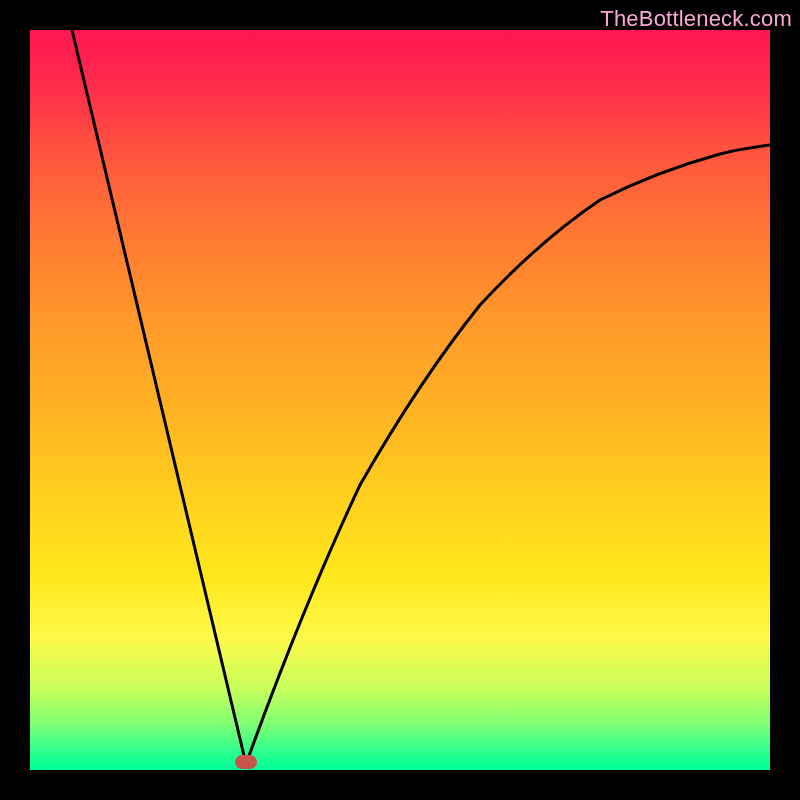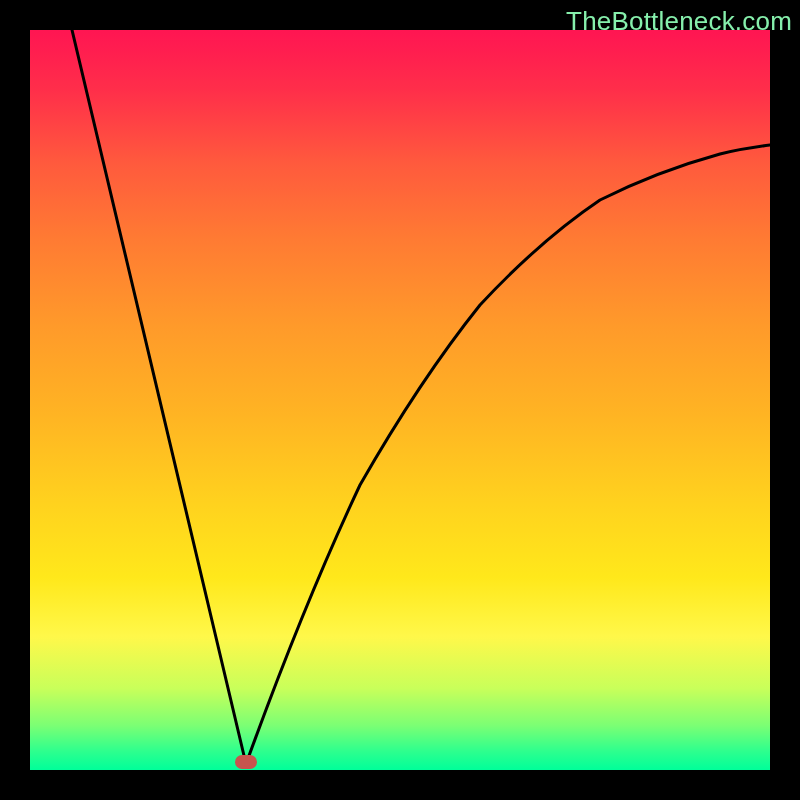--- a/index.html
+++ b/index.html
@@ -36,22 +36,22 @@
       #c8ff5a 89%,
       #7bff74 94%,
       #2dff8e 97.5%,
       #00ff9a 100%
     );
   }
   .watermark {
     position: absolute;
     top: 6px;
     right: 8px;
-    color: #86efac;
-    font-size: 26px;
+    color: #f9a8d4;
+    font-size: 22px;
     letter-spacing: 0.2px;
     font-family: Arial, Helvetica, sans-serif;
   }
   svg.curve {
     position: absolute;
     left: 0;
     top: 0;
     width: 740px;
     height: 740px;
   }

